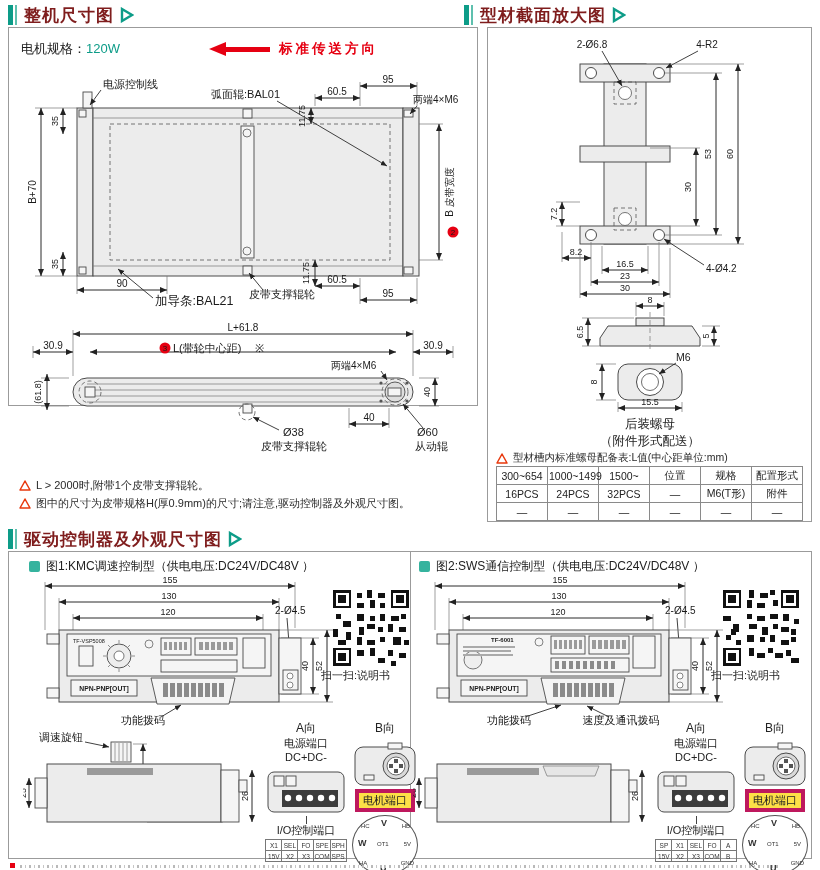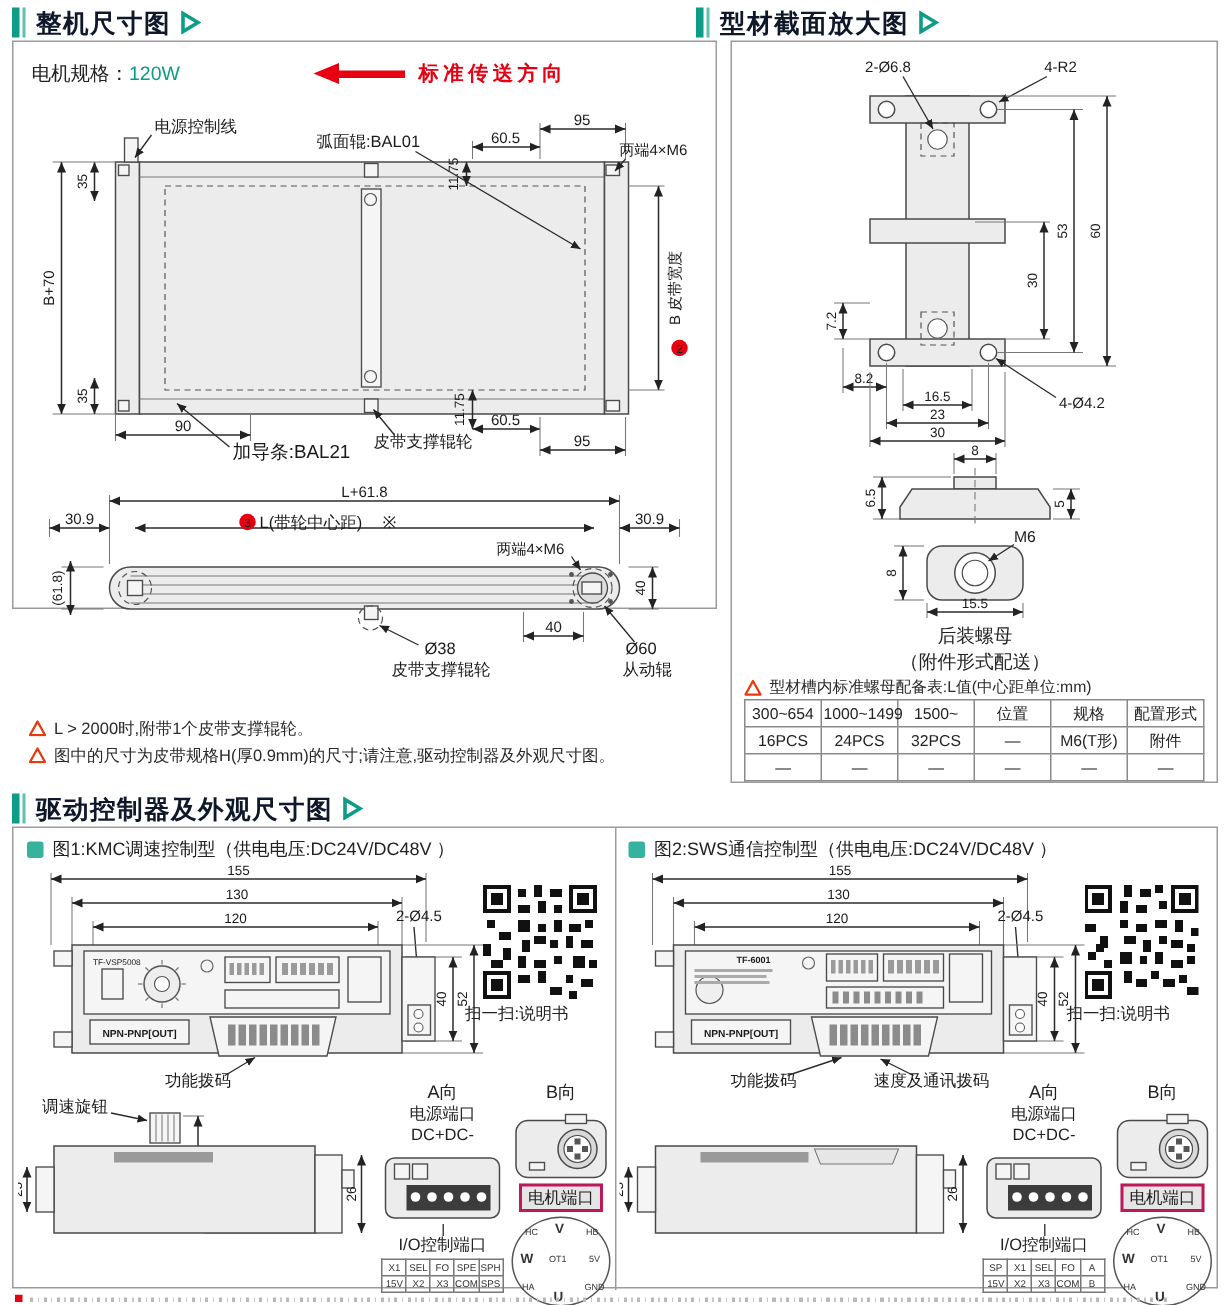--- a/index.html
+++ b/index.html
@@ -2,21 +2,21 @@
 <html><head>
 <meta charset="utf-8">
 <style>
   html,body{margin:0;padding:0;background:#fff;}
   .page{position:relative;width:820px;height:870px;background:#fff;overflow:hidden;
         font-family:"Liberation Sans",sans-serif;color:#222;}
   .panel{position:absolute;border:1px solid #9b9b9b;background:#fff;box-sizing:border-box;}
   .sec-title{position:absolute;display:flex;align-items:center;height:22px;}
   .bar1{width:5px;height:20px;background:#0d9c88;margin-right:2px;}
   .bar2{width:2px;height:20px;background:#5ec0ae;margin-right:7px;}
-  .sec-title h1{font-size:17px;color:#0f172a;margin:0;font-weight:bold;letter-spacing:1px;}
+  .sec-title h1{font-size:17px;color:#7f1d1d;margin:0;font-weight:bold;letter-spacing:1px;}
   .tri{margin-left:5px;}
   .motor{position:absolute;font-size:13px;}
   .motor .val{color:#0d9c88;}
   .dir{position:absolute;display:flex;align-items:center;}
   .arrhead{width:0;height:0;border-top:7px solid transparent;border-bottom:7px solid transparent;border-right:17px solid #e60012;}
   .arrbar{width:44px;height:5px;background:#e60012;margin-right:9px;}
   .dirtext{color:#e60012;font-weight:bold;font-size:13.5px;letter-spacing:3px;text-align:center;}
   svg text{font-family:"Liberation Sans",sans-serif;fill:#1a1a1a;}
   .dim{font-size:10px;}
   .dimS{font-size:9px;}
@@ -33,21 +33,21 @@
   .ntab td{border:1px solid #8a8a8a;text-align:center;font-size:10.5px;height:17px;padding:0 1px;}
   .sub{position:absolute;display:flex;align-items:center;gap:6px;font-size:12px;color:#222;}
   .bullet{width:11px;height:11px;background:#35b39e;border-radius:2px;flex:0 0 auto;}
   .qrcap{position:absolute;font-size:11px;color:#222;text-align:left;width:100px;}
   .colhead{font-size:12px;text-align:center;color:#222;}
   .smalllab{font-size:11px;text-align:center;color:#222;line-height:1.25;}
   .iotab{border-collapse:collapse;margin:2px auto 0;}
   .iotab td{border:1px solid #777;font-size:6.5px;padding:0;height:10px;min-width:15px;text-align:center;color:#333;}
   .pinoval{position:relative;width:64px;height:58px;border:1px solid #555;border-radius:50%;margin:3px auto 0;background:#fff;}
   .pinoval span{position:absolute;color:#333;}
-  .mport{border:2px solid #be185d;display:inline-block;padding:0 4px;font-size:11px;background:#e5e5e5;}
+  .mport{border:4px solid #be185d;display:inline-block;padding:0 4px;font-size:11px;background:#fde047;}
   .vleader{width:1px;height:8px;background:#444;margin:0 auto;}
   .footstrip{position:absolute;left:10px;top:863px;width:780px;height:5px;overflow:hidden;}
   .footstrip .rdot{position:absolute;left:0;top:0;width:5px;height:5px;background:#e60012;}
   .footstrip .gl{position:absolute;left:10px;top:2px;width:760px;height:3px;
      background:repeating-linear-gradient(90deg,#b9b9b9 0 2px,transparent 2px 5px,#c6c6c6 5px 6px,transparent 6px 9px);}
 </style>
 </head>
 <body>
 
 <svg width="0" height="0" style="position:absolute">
@@ -371,21 +371,21 @@
     <span class="bar2"></span>
     <h1>驱动控制器及外观尺寸图</h1>
     <svg class="tri" width="15" height="16" viewBox="0 0 15 16">
       <polygon points="3,2 13,8 3,14" fill="none" stroke="#0d9c88" stroke-width="2.4"></polygon>
       </svg>
   </div>
 
   <div class="panel" style="left:8px;top:551px;width:804px;height:308px;">
     <div style="position:absolute;left:401px;top:0;width:1px;height:308px;background:#9b9b9b;"></div>
 
-    <div style="position:absolute;left:1px;top:0;width:401px;height:308px;">
+    <div style="position:absolute;left:12px;top:0;width:401px;height:308px;">
       <div class="sub" style="left:8px;top:6px;">
         <span class="bullet"></span>
         <span>图1:KMC调速控制型（供电电压:DC24V/DC48V ）</span>
       </div>
 
       <svg style="position:absolute;left:2px;top:24px" width="312" height="150" viewBox="0 0 312 150">
         <g>
           <line class="e" x1="22" y1="54" x2="22" y2="6"></line>
             <line class="e" x1="272" y1="52" x2="272" y2="6"></line>
           <line class="d" x1="22" y1="10" x2="272" y2="10" marker-start="url(#ar)" marker-end="url(#ar)"></line>

